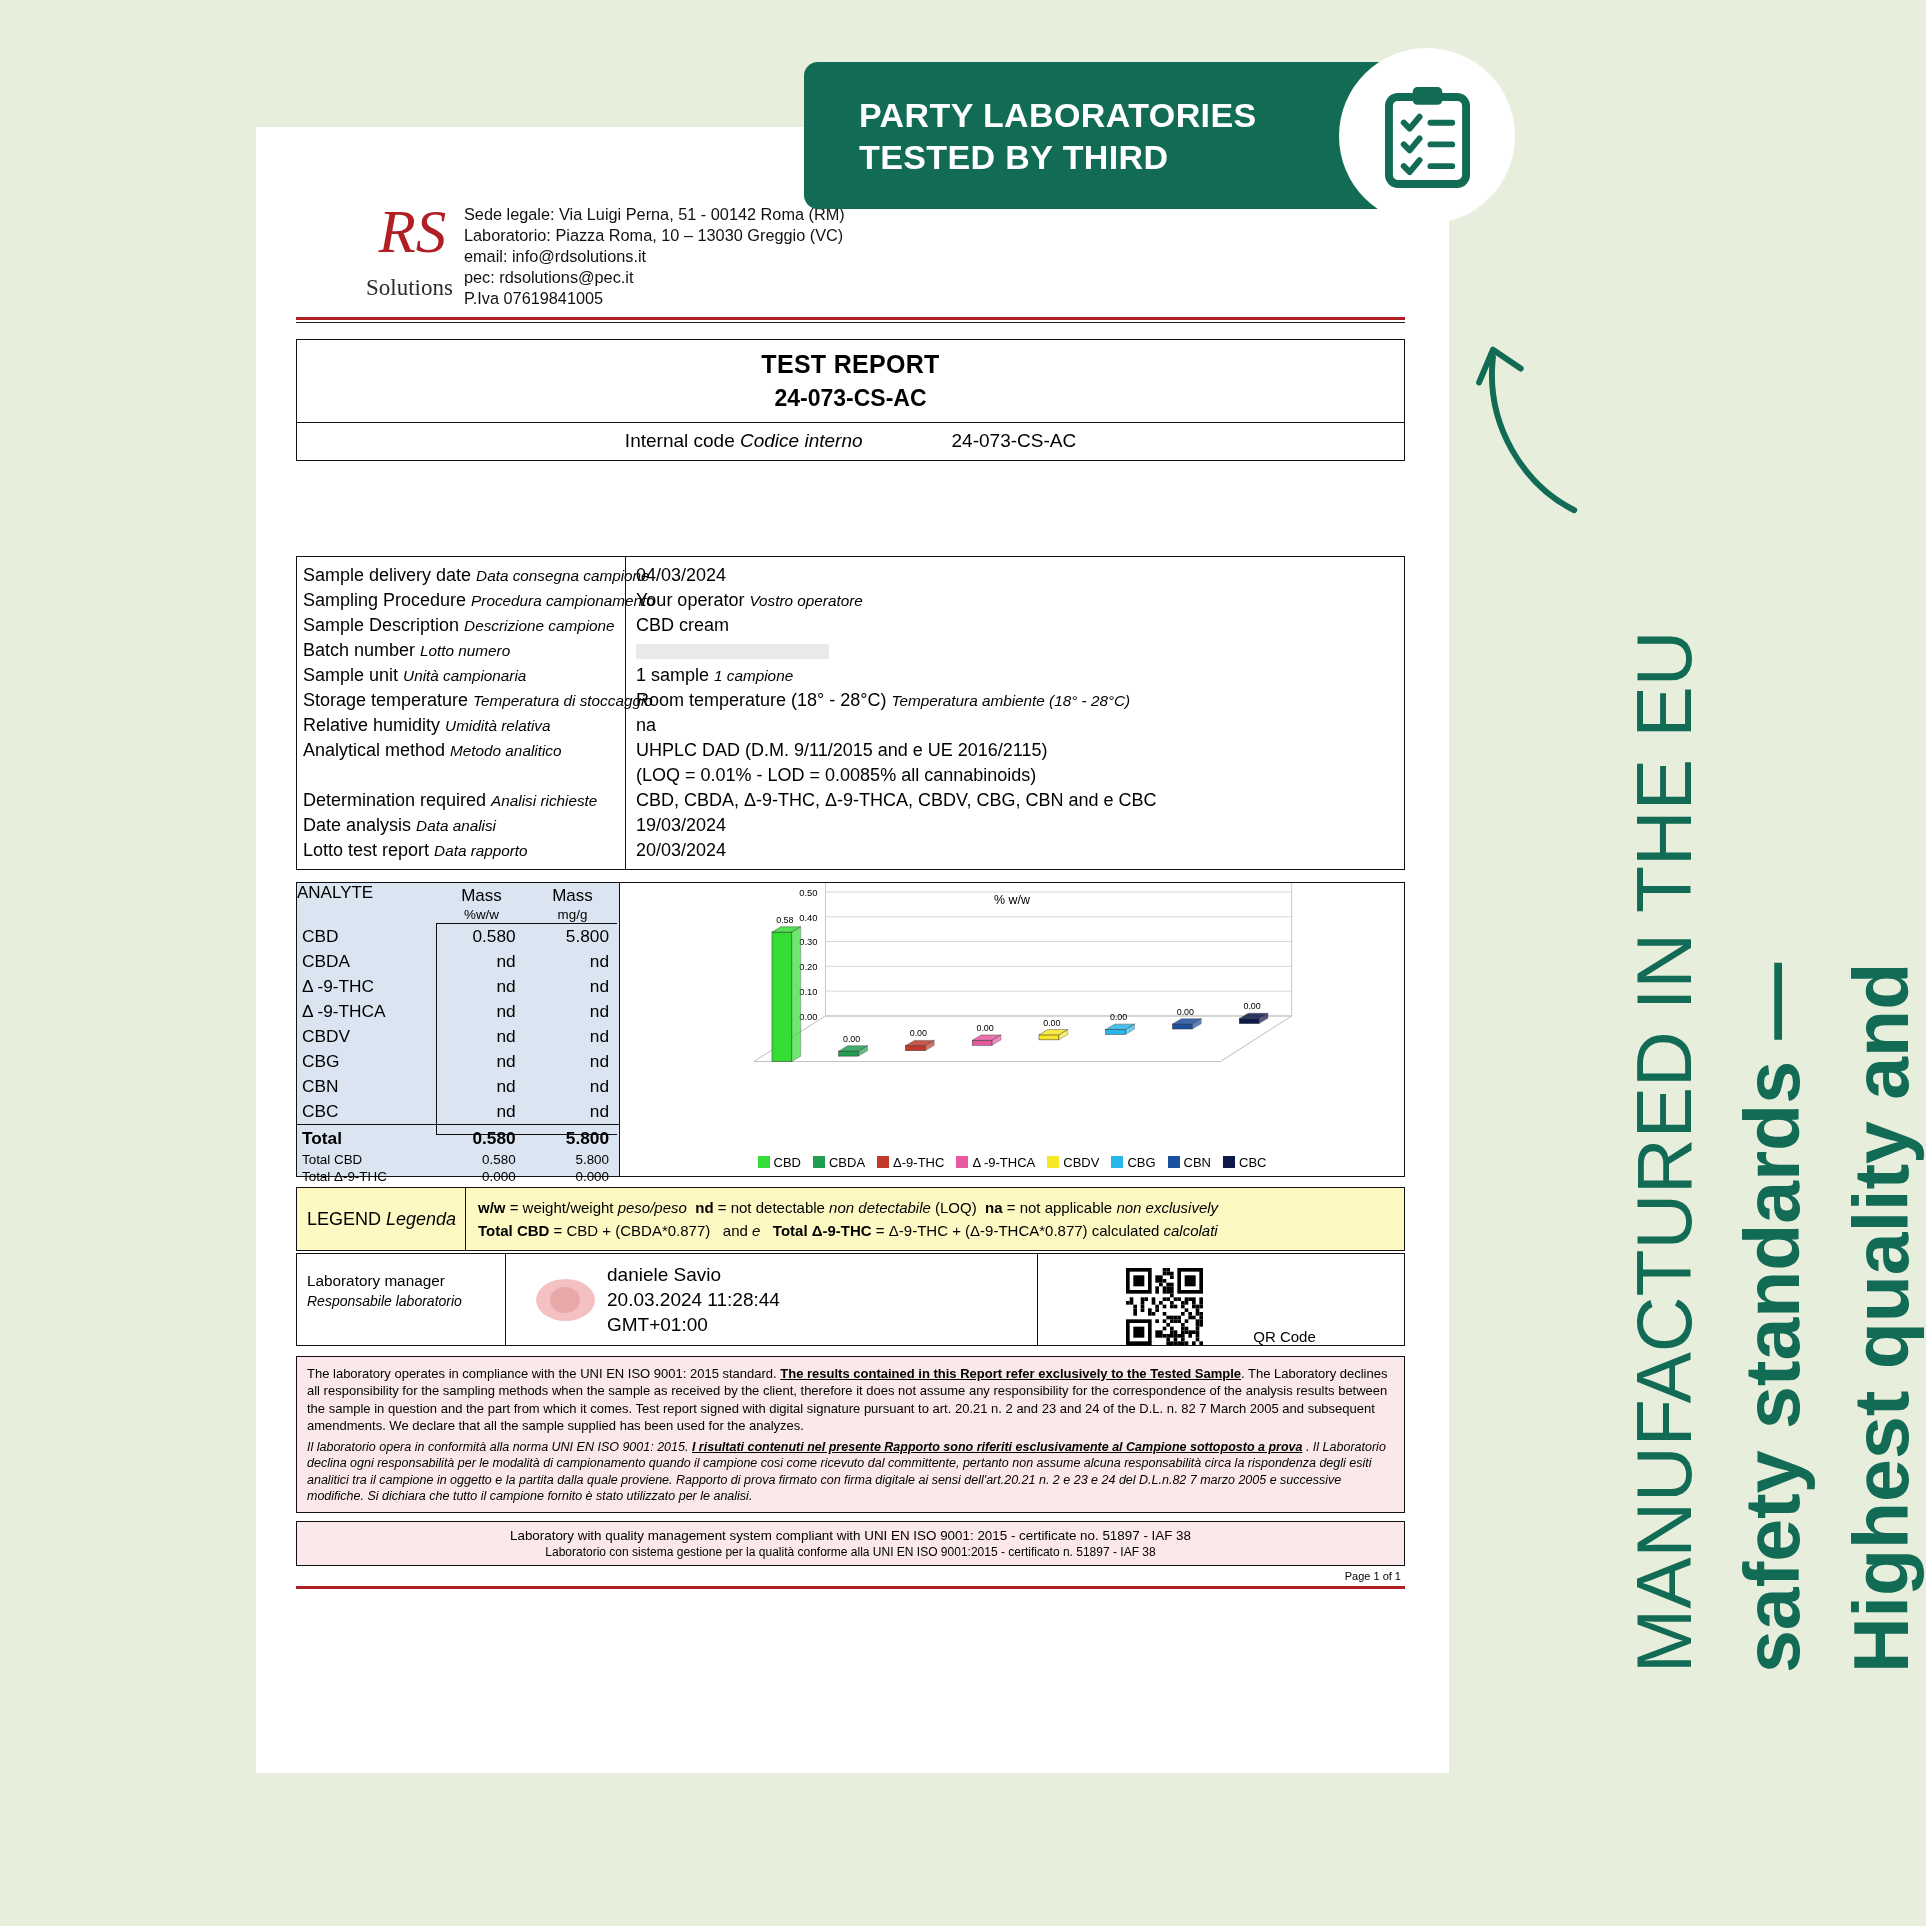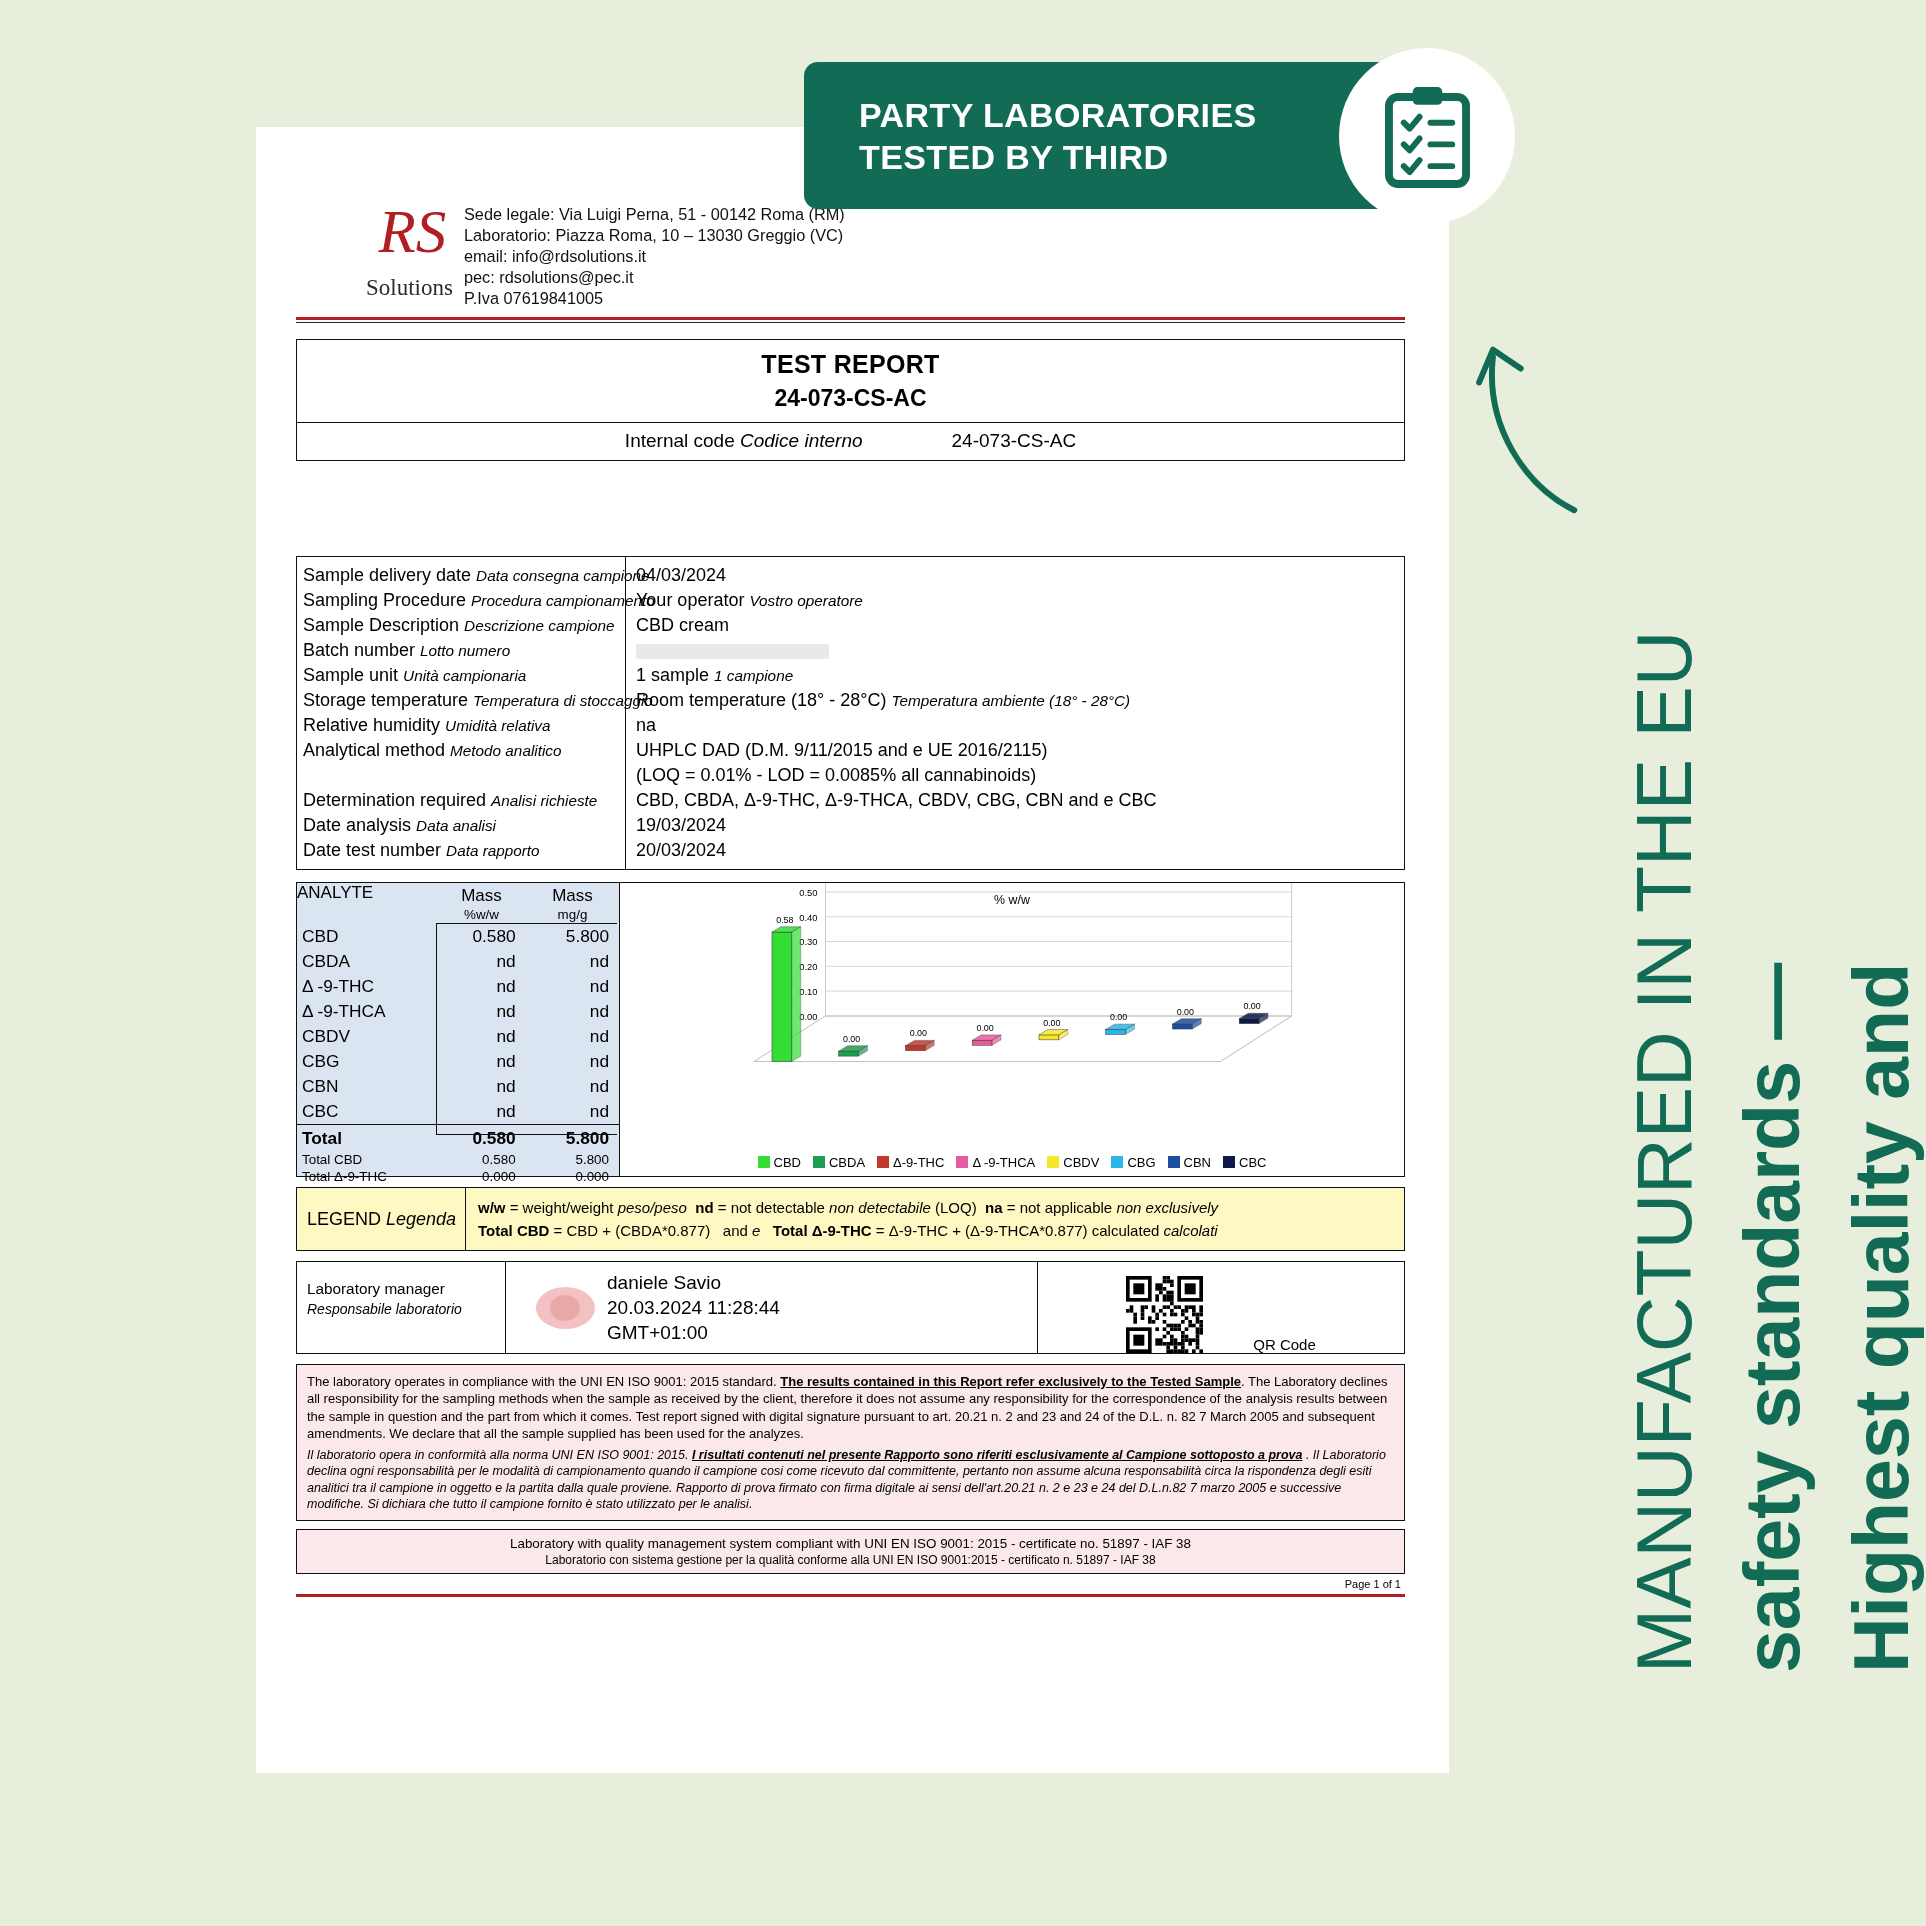--- a/index.html
+++ b/index.html
@@ -77,21 +77,21 @@
   .legend{position:absolute;bottom:6px;left:0;width:100%;display:flex;justify-content:center;gap:12px;font-size:13px;align-items:center;}
   .legend span.sw{width:12px;height:12px;display:inline-block;margin-right:4px;vertical-align:-1px;}
   .legend div{white-space:nowrap;}
 
   
   .legendbox{margin-top:10px;border:1.5px solid #111;display:flex;background:#fef9c3;}
   .legendbox .lft{width:158px;border-right:1.5px solid #111;display:flex;align-items:center;padding-left:10px;font-size:18px;}
   .legendbox .rgt{flex:1;padding:8px 8px 8px 12px;font-size:15px;line-height:23px;}
 
   
-  .sig{margin-top:10px;border:1.5px solid #111;display:flex;height:91px;}
+  .sig{margin-top:2px;border:1.5px solid #111;display:flex;height:91px;}
   .sig .a{width:198px;border-right:1.5px solid #111;padding:16px 0 0 10px;font-size:15.3px;line-height:21px;}
   .sig .b{flex:1;border-right:1.5px solid #111;display:flex;align-items:center;padding-left:30px;position:relative;}
   .stamp{width:59px;height:42px;border-radius:50%;background:#f2b7b7;opacity:.85;position:relative;flex:none;margin-right:12px;}
   .stamp:after{content:"";position:absolute;left:14px;top:8px;width:30px;height:26px;border-radius:50%;background:#e59a9a;}
   .sig .sigtext{font-size:19px;line-height:25px;}
   .sig .c{width:366px;display:flex;align-items:flex-end;justify-content:center;gap:50px;}
   .qr{width:77px;height:77px;}
   .qrlabel{font-size:15px;}
 
   
@@ -171,21 +171,21 @@
         <div class="row"><span class="lbl">Sampling Procedure</span> <span class="it">Procedura campionamento</span></div>
         <div class="row"><span class="lbl">Sample Description</span> <span class="it">Descrizione campione</span></div>
         <div class="row"><span class="lbl">Batch number</span> <span class="it">Lotto numero</span></div>
         <div class="row"><span class="lbl">Sample unit</span> <span class="it">Unità campionaria</span></div>
         <div class="row"><span class="lbl">Storage temperature</span> <span class="it">Temperatura di stoccaggio</span></div>
         <div class="row"><span class="lbl">Relative humidity</span> <span class="it">Umidità relativa</span></div>
         <div class="row"><span class="lbl">Analytical method</span> <span class="it">Metodo analitico</span></div>
         <div class="row" style="height:25px;"></div>
         <div class="row"><span class="lbl">Determination required</span> <span class="it">Analisi richieste</span></div>
         <div class="row"><span class="lbl">Date analysis</span> <span class="it">Data analisi</span></div>
-        <div class="row"><span class="lbl">Date test number</span> <span class="it">Data rapporto</span></div>
+        <div class="row"><span class="lbl">Lotto test report</span> <span class="it">Data rapporto</span></div>
       </div>
       <div class="col-r">
         <div class="row"><span>04/03/2024</span></div>
         <div class="row"><span>Your operator</span> <span class="it">Vostro operatore</span></div>
         <div class="row"><span>CBD cream</span></div>
         <div class="row"><span class="redacted"></span></div>
         <div class="row"><span>1 sample</span> <span class="it">1 campione</span></div>
         <div class="row"><span>Room temperature (18° - 28°C)</span> <span class="it">Temperatura ambiente  (18° - 28°C)</span></div>
         <div class="row"><span>na</span></div>
         <div class="row"><span>UHPLC DAD (D.M. 9/11/2015 and e UE 2016/2115)</span></div>

